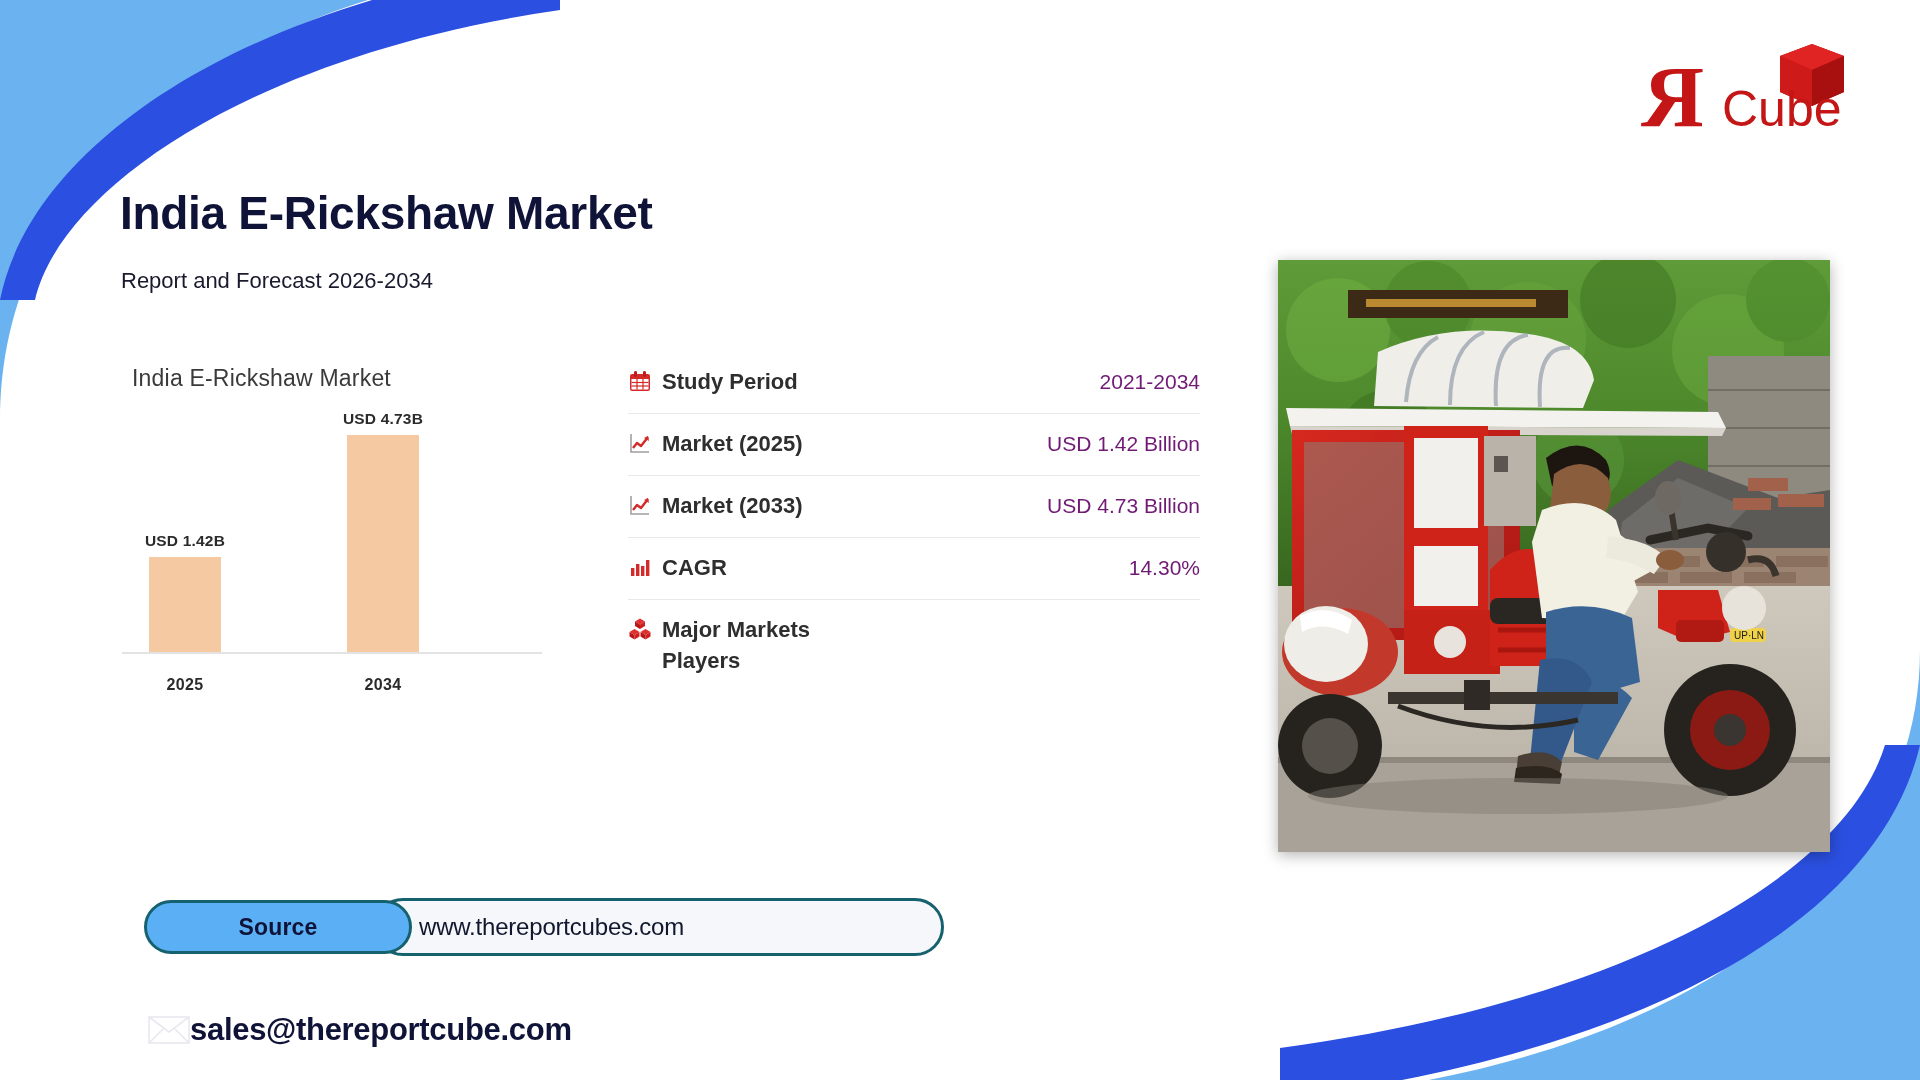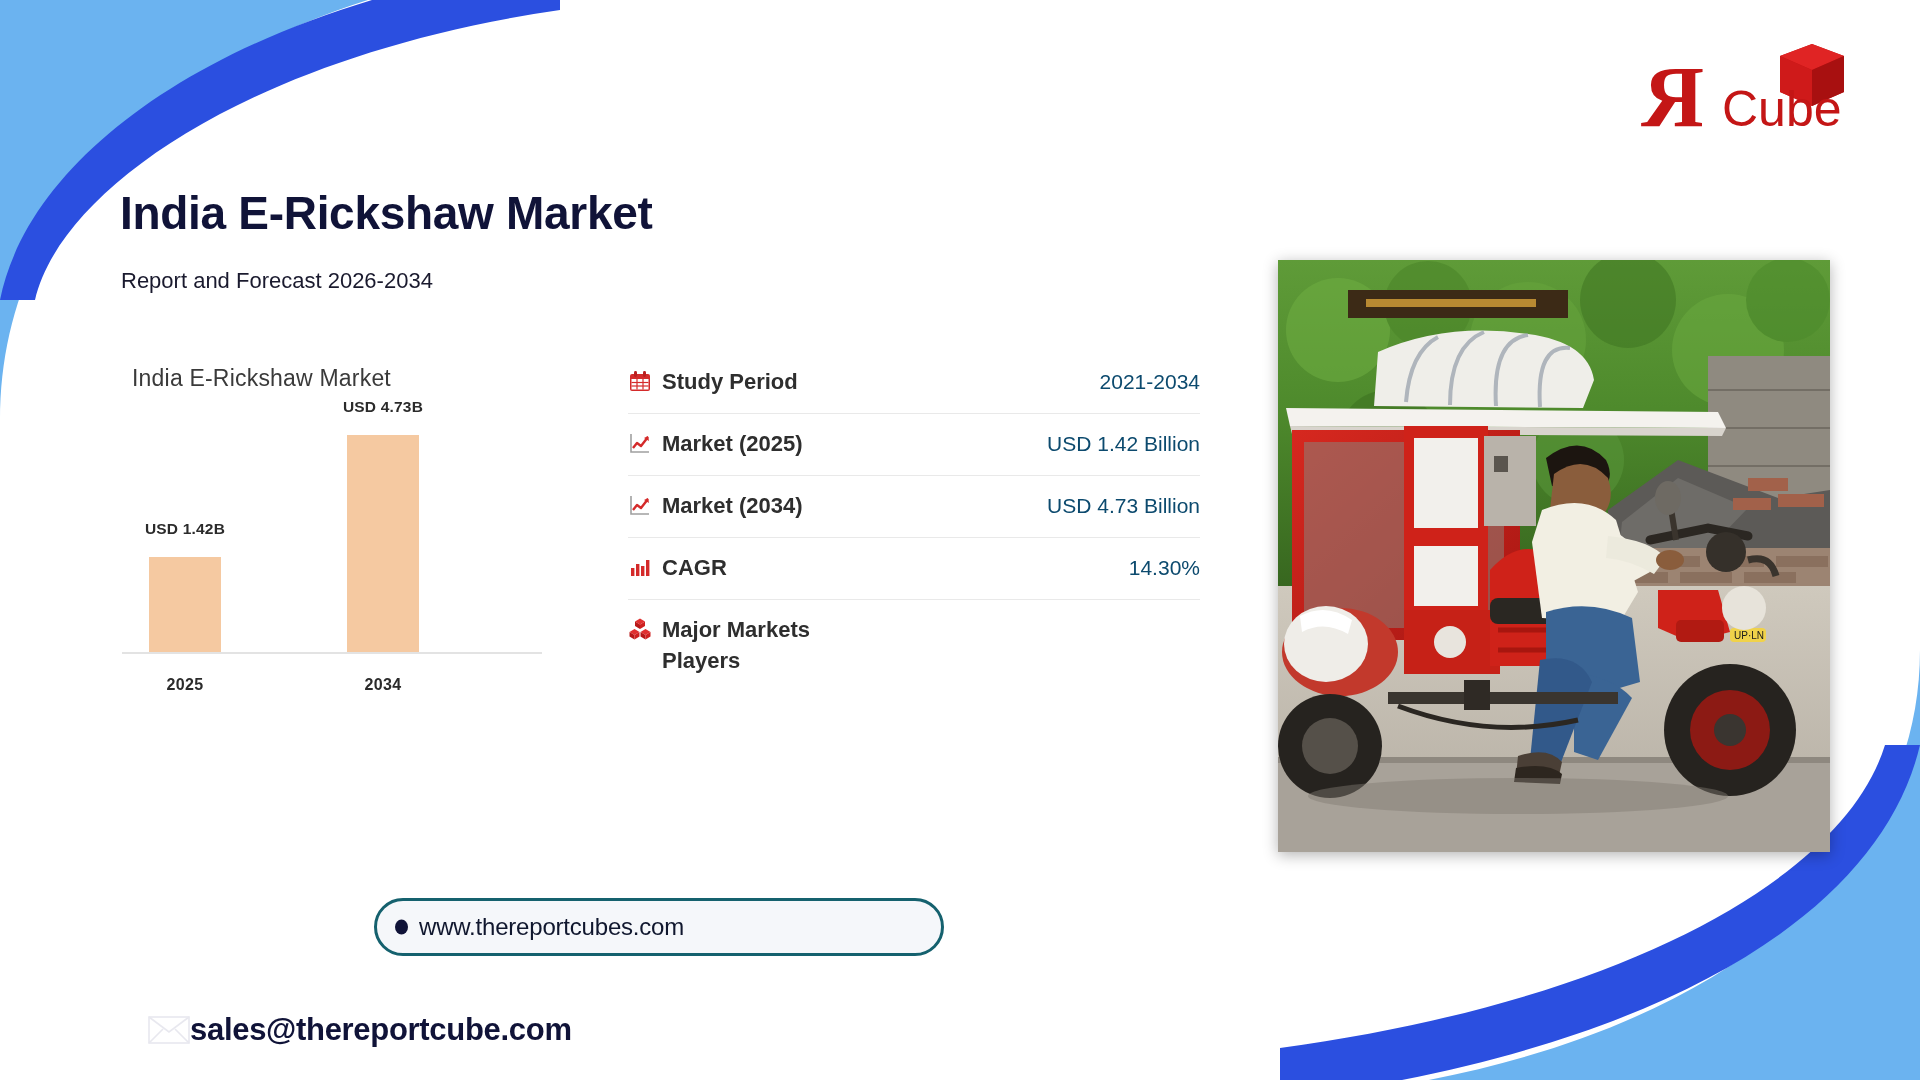--- a/index.html
+++ b/index.html
@@ -89,21 +89,20 @@
     background: #e3e3e3;
   }
   .bar-col {
     position: absolute;
     bottom: 50px;
     width: 90px;
     display: flex;
     flex-direction: column;
     align-items: center;
     justify-content: flex-end;
-    gap: 12px;
   }
   .bar-col.c0 { left: 18px; }
   .bar-col.c1 { left: 216px; }
   .bar-val {
     font-size: 15.5px;
     font-weight: bold;
     color: #2b2b2b;
     margin-bottom: 7px;
     white-space: nowrap;
     letter-spacing: 0.2px;
@@ -153,21 +152,21 @@
   }
   .fact-icon {
     flex: 0 0 auto;
     width: 24px;
     height: 24px;
     margin-top: 3px;
     display: inline-block;
   }
   .fact-value {
     font-size: 21px;
-    color: #0c4a6e;
+    color: #701a75;
     text-align: right;
     line-height: 1.5;
     max-width: 300px;
   }
 
   
   .photo-wrap {
     position: absolute;
     left: 1278px;
     top: 260px;
@@ -336,21 +335,21 @@
       <div class="fact-value">USD 1.42 Billion</div>
     </div>
 
     <div class="fact-row">
       <div class="fact-label">
         <svg class="fact-icon" viewBox="0 0 24 24">
           <path d="M3 3 L3 21 L21 21" stroke="#a0a0a0" stroke-width="1.6" fill="none"></path>
           <polyline points="5,17 9,12 13,15 20,6" stroke="#d42a2a" stroke-width="2.4" fill="none" stroke-linejoin="round"></polyline>
           <polygon points="20,5 21,10 16,7" fill="#d42a2a"></polygon>
         </svg>
-        <span>Market (2034)</span>
+        <span>Market (2033)</span>
       </div>
       <div class="fact-value">USD 4.73 Billion</div>
     </div>
 
     <div class="fact-row">
       <div class="fact-label">
         <svg class="fact-icon" viewBox="0 0 24 24">
           <rect x="3" y="13" width="3.4" height="8" fill="#d42a2a"></rect>
           <rect x="8" y="9" width="3.4" height="12" fill="#d42a2a"></rect>
           <rect x="13" y="11" width="3.4" height="10" fill="#d42a2a"></rect>
@@ -522,20 +521,23 @@
         <ellipse cx="240" cy="536" rx="210" ry="18" fill="#807a72" opacity="0.45"></ellipse>
       </svg>
     </div>
   </div>
 
   <div class="source-bar">
     <div class="source-field">
       <span class="bullet-dot"></span>
       <span class="source-url">www.thereportcubes.com</span>
     </div>
+    <div class="source-pill">
+      <span class="source-pill-label">Source</span>
+    </div>
   </div>
 
   <div class="email-row">
     <svg class="email-icon" viewBox="0 0 42 28">
       <rect x="1" y="1" width="40" height="26" fill="#ffffff" stroke="#e8e8ef" stroke-width="1.6"></rect>
       <path d="M1 1 L21 16 L41 1" fill="none" stroke="#e8e8ef" stroke-width="1.6"></path>
       <path d="M1 27 L15 13 M41 27 L27 13" fill="none" stroke="#e8e8ef" stroke-width="1.6"></path>
     </svg>
     <span class="email-text">sales@thereportcube.com</span>
   </div>

